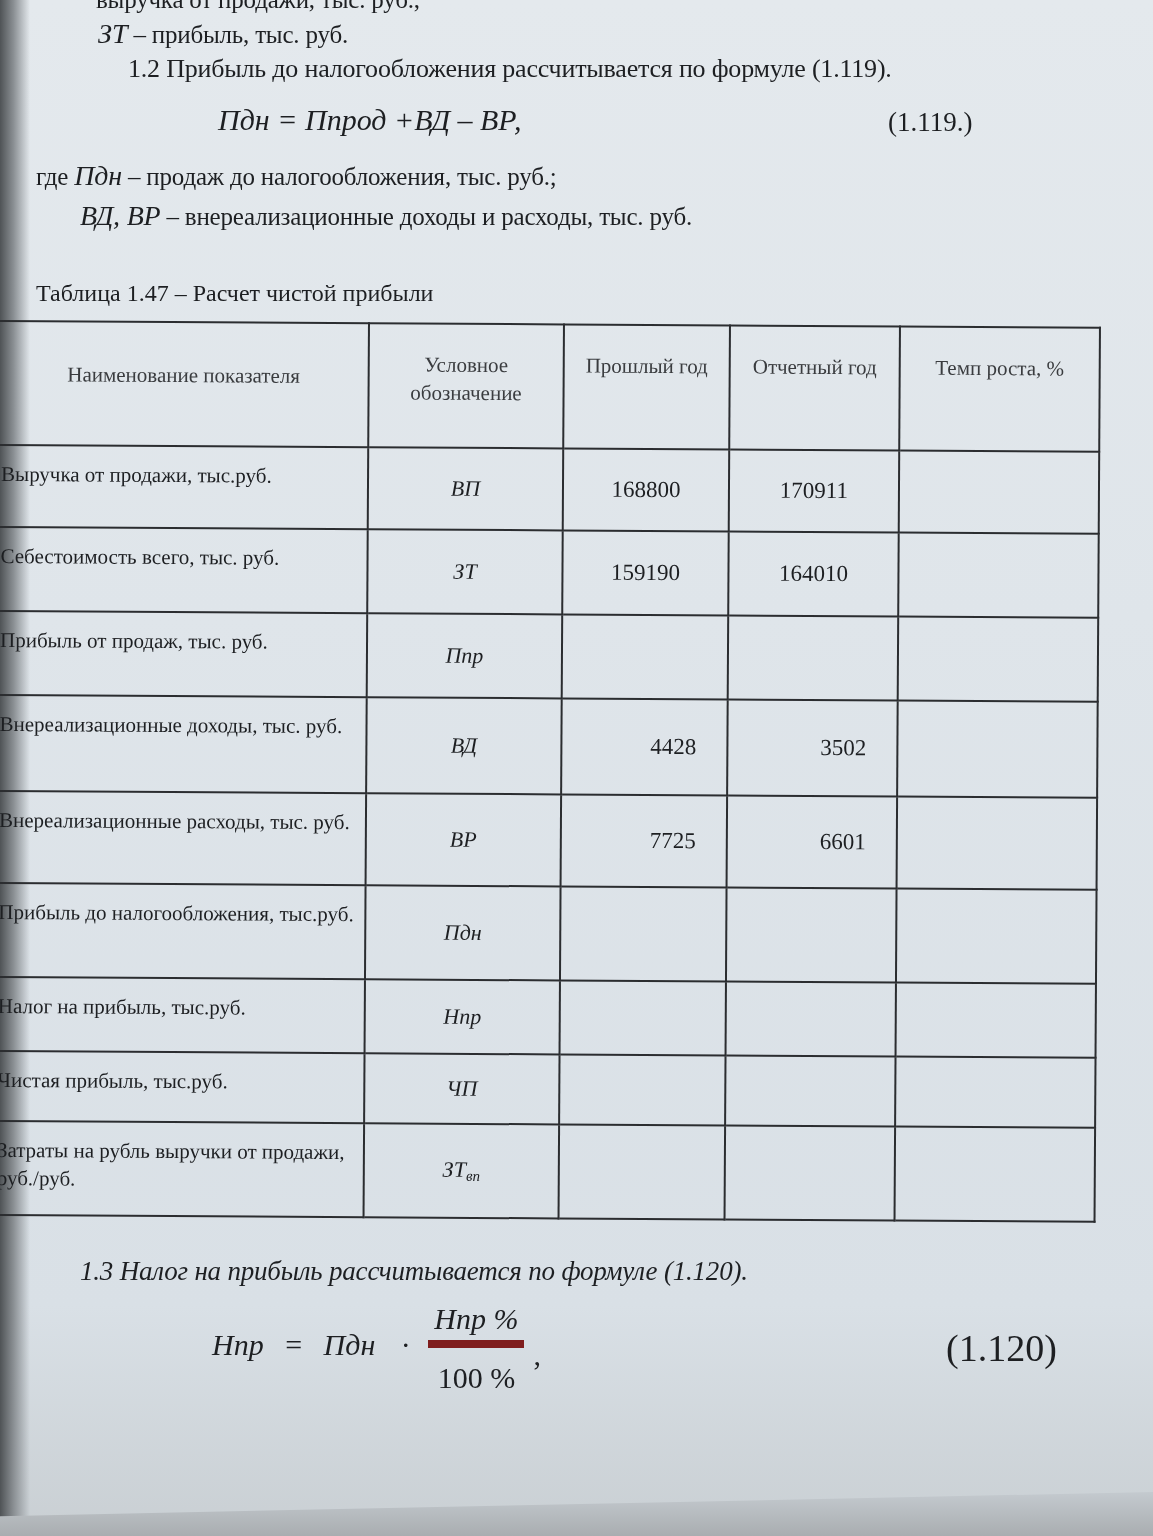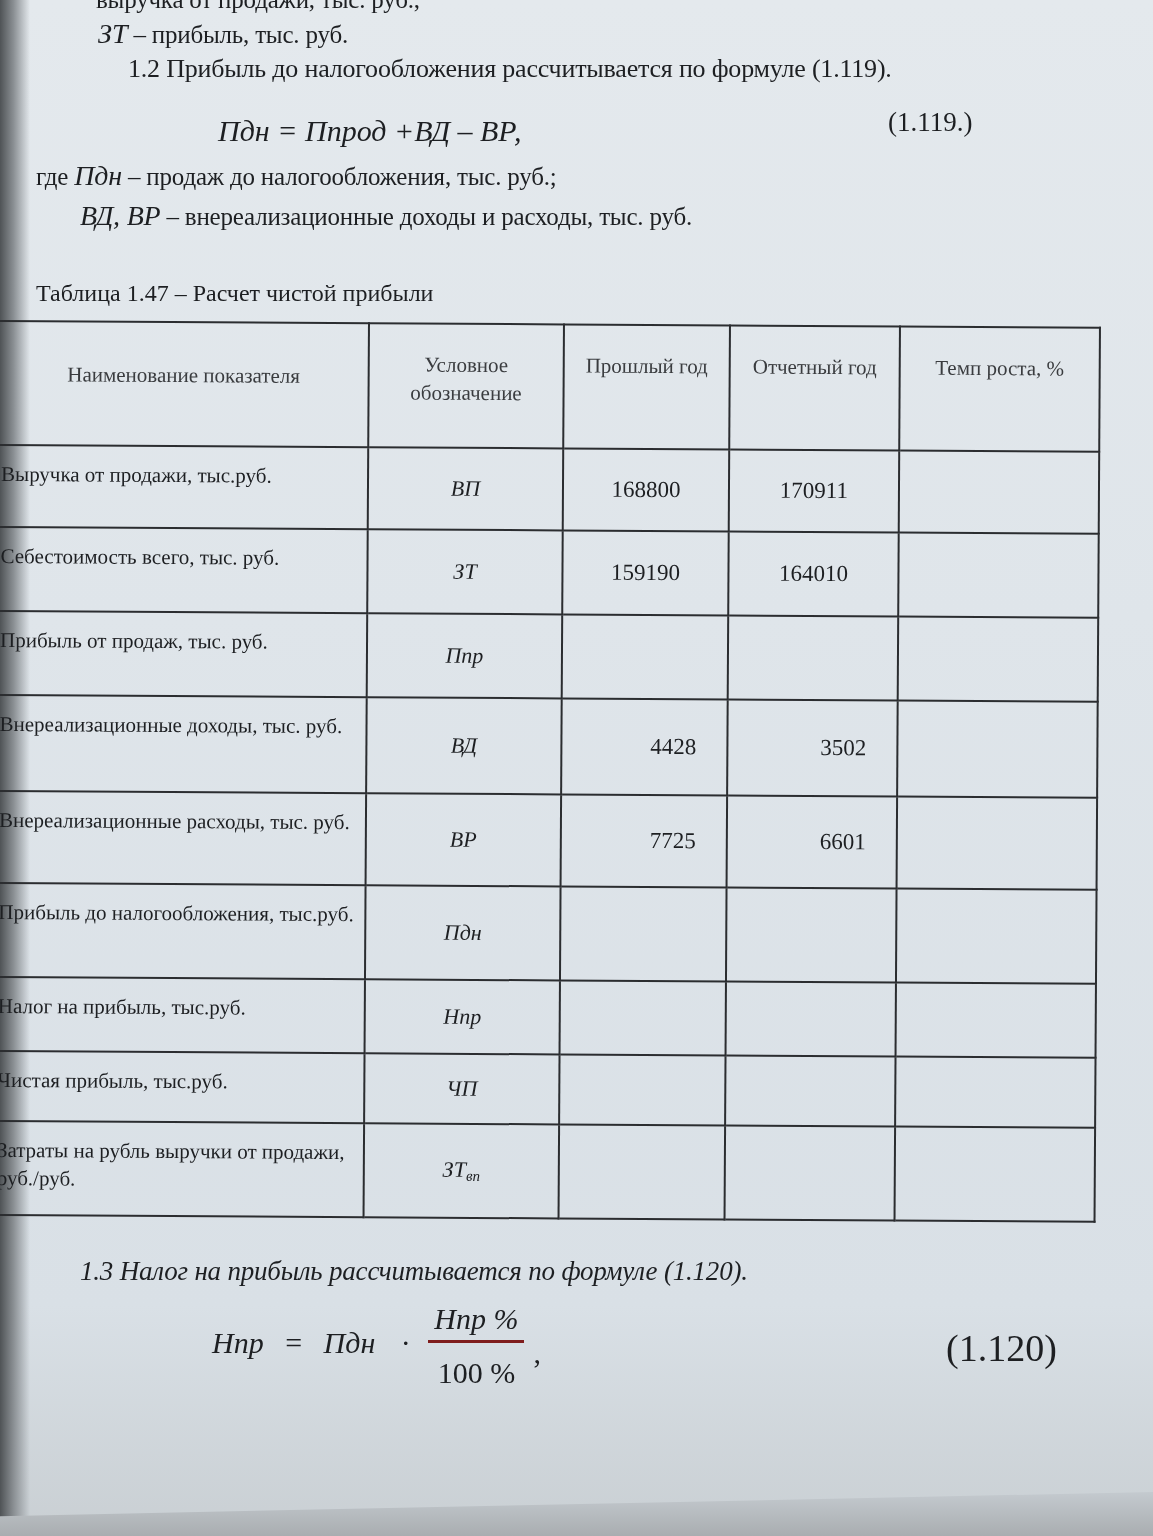--- a/index.html
+++ b/index.html
@@ -70,37 +70,37 @@
     table.calc th.first { border-left: none; }
     table.calc td.first { border-left: none; }
     sub.sym-sub { font-size: 15px; vertical-align: -4px; }
 
     .frac {
       display: inline-block;
       vertical-align: middle;
       text-align: center;
     }
     .frac .top, .frac .bot { display: block; padding: 0 6px; }
-    .frac .top { border-bottom: 3px solid #7f1d1d; padding-bottom: 4px; }
+    .frac .top { border-bottom: 8px solid #7f1d1d; padding-bottom: 4px; }
     .frac .bot { padding-top: 13px; font-style: normal; }
   </style>
 </head>
 <body>
 
 <div class="binding-shadow"></div>
 
 <div class="abs txt" style="left:96px; top:-14px;">выручка от продажи, тыс. руб.,</div>
 
 <div class="abs txt" style="left:98px; top:18px;">
   <span class="ital" style="font-size:28px;">ЗТ</span><span> – прибыль, тыс. руб.</span>
 </div>
 
 <div class="abs txt" style="left:80px; top:54px; font-size:26px;margin-left:48px;">1.2 Прибыль до налогообложения рассчитывается по формуле (1.119).</div>
 
-<div class="abs formula" style="left:218px; top:103px;margin-top:11px;">Пдн = Ппрод +ВД – ВР,</div>
+<div class="abs formula" style="left:218px; top:103px;">Пдн = Ппрод +ВД – ВР,</div>
 <div class="abs eqnum" style="left:888px; top:107px;">(1.119.)</div>
 
 <div class="abs txt" style="left:36px; top:160px;">
   <span>где </span><span class="ital" style="font-size:28px;">Пдн</span><span> – продаж до налогообложения, тыс. руб.;</span>
 </div>
 
 <div class="abs txt" style="left:80px; top:200px;">
   <span class="ital" style="font-size:28px;">ВД, ВР</span><span> – внереализационные доходы и расходы, тыс. руб.</span>
 </div>
 

